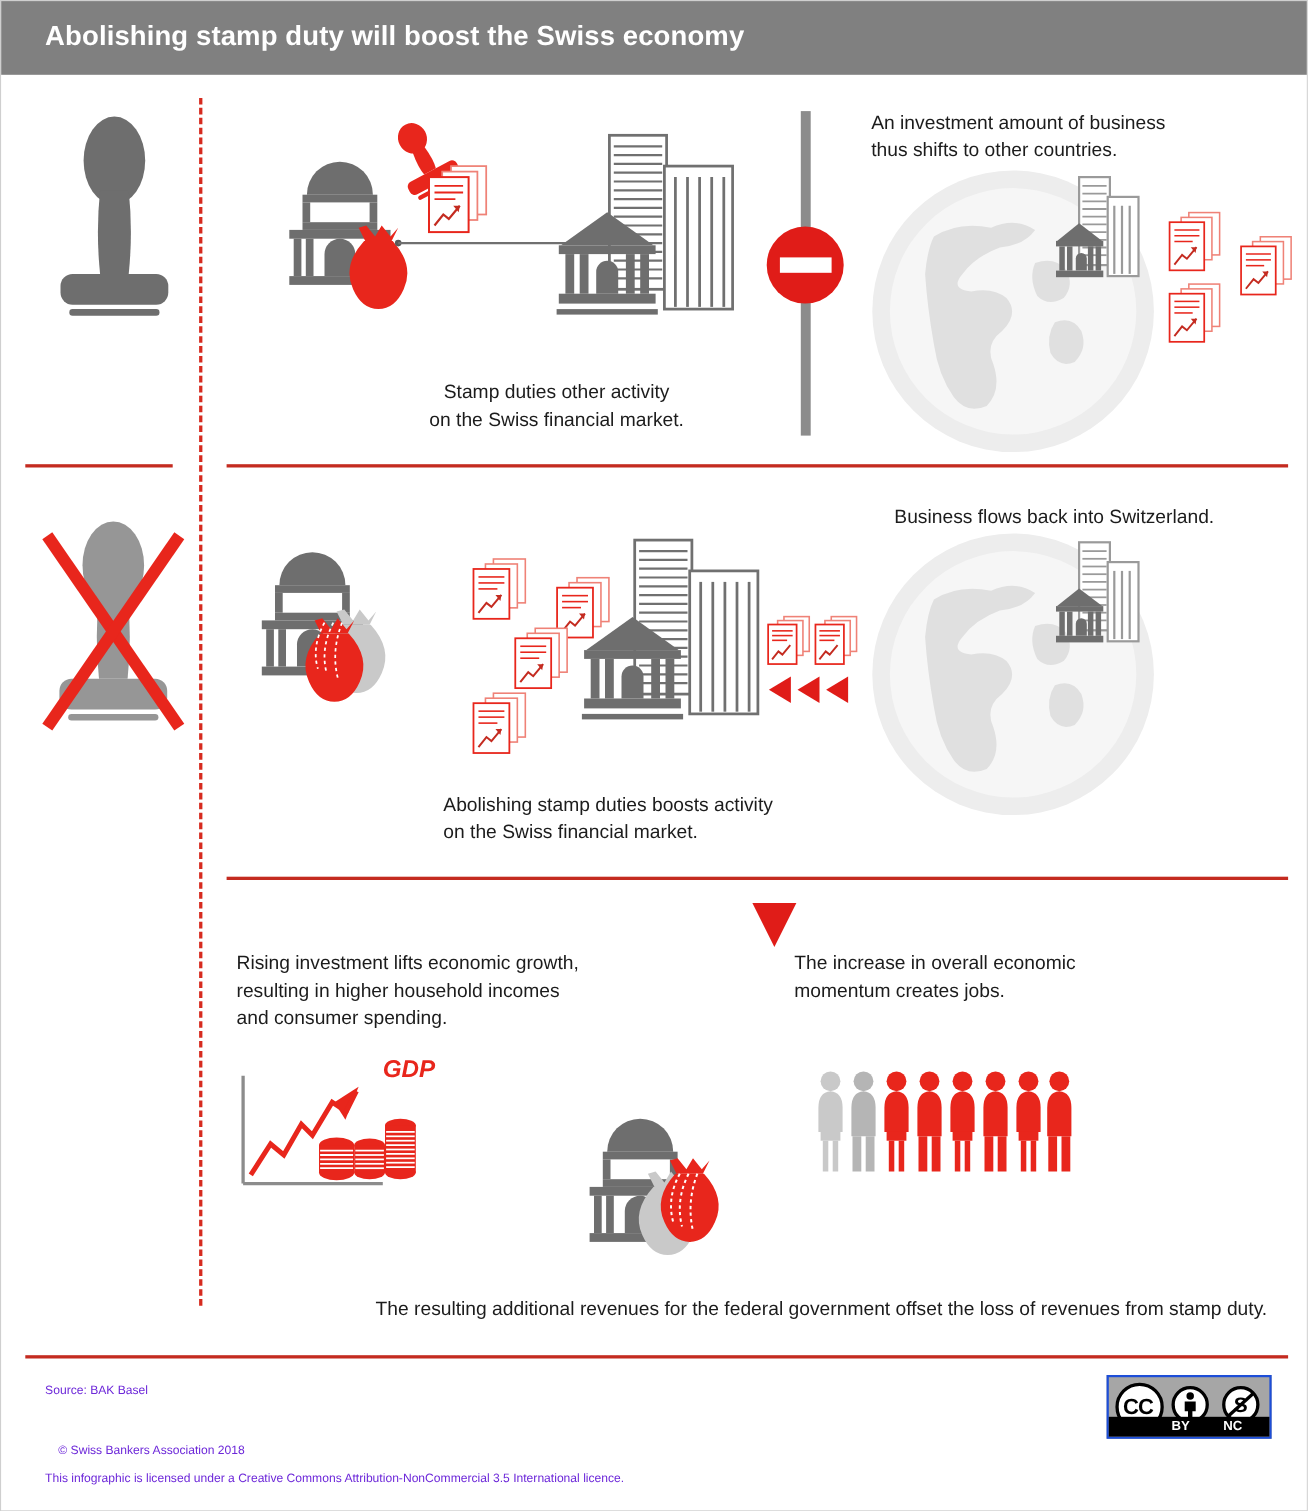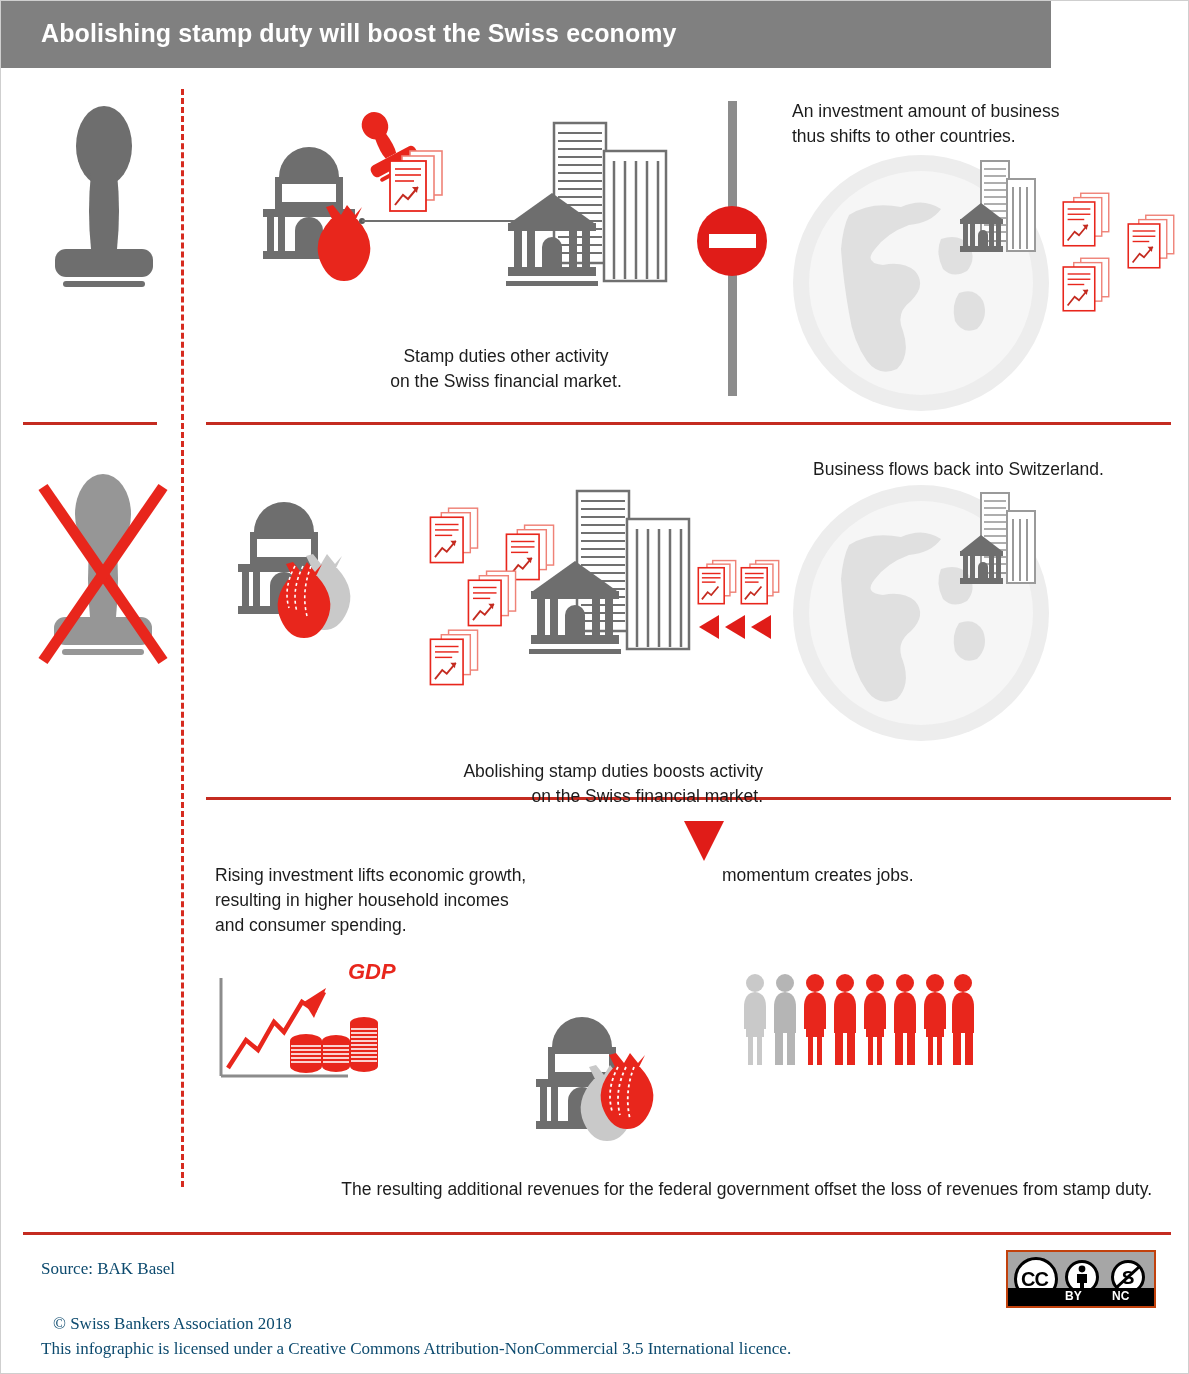--- a/index.html
+++ b/index.html
@@ -12,21 +12,21 @@
     position: relative;
     width: 1189px; height: 1374px;
     background: #ffffff;
     overflow: hidden;
     border: 1px solid #cfcfcf;
   }
 
   
   .header {
     position: absolute; left: 0; top: 0;
-    width: 1050px; height: 67px;
+    width: 1189px; height: 67px;
     background: #808080;
   }
   .header-title {
     position: absolute; left: 40px; top: 18px;
     font-size: 25px; font-weight: bold; color: #ffffff;
     letter-spacing: 0.1px;
   }
 
   
   .dashed-v {
@@ -47,44 +47,44 @@
   .hr-footer  { left: 22px; top: 1231px; width: 1148px; }
 
   
   .txt {
     position: absolute;
     font-size: 17.5px; color: #1c1c1c; line-height: 1.42;
   }
   .t-stamp-reduce  { left: 345px; top: 343px; width: 320px; text-align: center; }
   .t-shifts        { left: 791px; top: 98px;  width: 330px; }
   .t-flows-back    { left: 812px; top: 456px; width: 340px; }
-  .t-abolish-boost { left: 402px; top: 758px; width: 360px; text-align: right; }
+  .t-abolish-boost { left: 402px; top: 718px; width: 360px; }
   .t-rising        { left: 214px; top: 862px; width: 360px; }
   .t-jobs          { left: 721px; top: 862px; width: 300px; }
   .t-revenues      { left: 241px; top: 1176px; width: 910px; text-align: right; }
 
   .gdp-label {
     position: absolute; left: 347px; top: 958px;
     font-size: 22px; font-weight: bold; color: #e8261c; font-style: italic;
   }
 
   
   .foot {
     position: absolute;
-    font-size: 17px; color: #0c4a6e; line-height: 1.5; font-family: Liberation Serif, serif;
+    font-size: 11px; color: #6d28d9; line-height: 1.5;
   }
   .f-source  { left: 40px; top: 1255px; }
   .f-copy    { left: 24px; top: 1310px; margin-left: 28px; }
   .f-licence { left: 40px; top: 1335px; }
 
   .cc-badge {
     position: absolute; left: 1005px; top: 1249px;
     width: 150px; height: 58px;
     background: #a6a6a6;
-    border: 2px solid #c2410c;
+    border: 2px solid #1d4ed8;
   }
   .cc-bottom {
     position: absolute; left: 0; bottom: 0;
     width: 100%; height: 18px; background: #000000;
   }
   .cc-bottom span {
     position: absolute; top: 1px;
     font-size: 12px; font-weight: bold; color: #ffffff;
   }
   .cc-by { left: 57px; }
@@ -543,20 +543,21 @@
     </svg>
   </div>
 
   <div class="txt t-rising">
     <div>Rising investment lifts economic growth,</div>
     <div>resulting in higher household incomes</div>
     <div>and consumer spending.</div>
   </div>
 
   <div class="txt t-jobs">
+    <div>The increase in overall economic</div>
     <div>momentum creates jobs.</div>
   </div>
 
   <div class="gdp-label">GDP</div>
 
   <div class="ico" style="left:215px; top:975px;">
     <svg width="155" height="110" viewBox="0 0 155 110">
       <line x1="5" y1="2" x2="5" y2="100" stroke="#8c8c8c" stroke-width="3"></line>
       <line x1="5" y1="100" x2="132" y2="100" stroke="#8c8c8c" stroke-width="3"></line>
       <polyline points="12,92 30,64 42,74 58,46 68,56 86,26 98,34" fill="none" stroke="#e8261c" stroke-width="4.5"></polyline>

